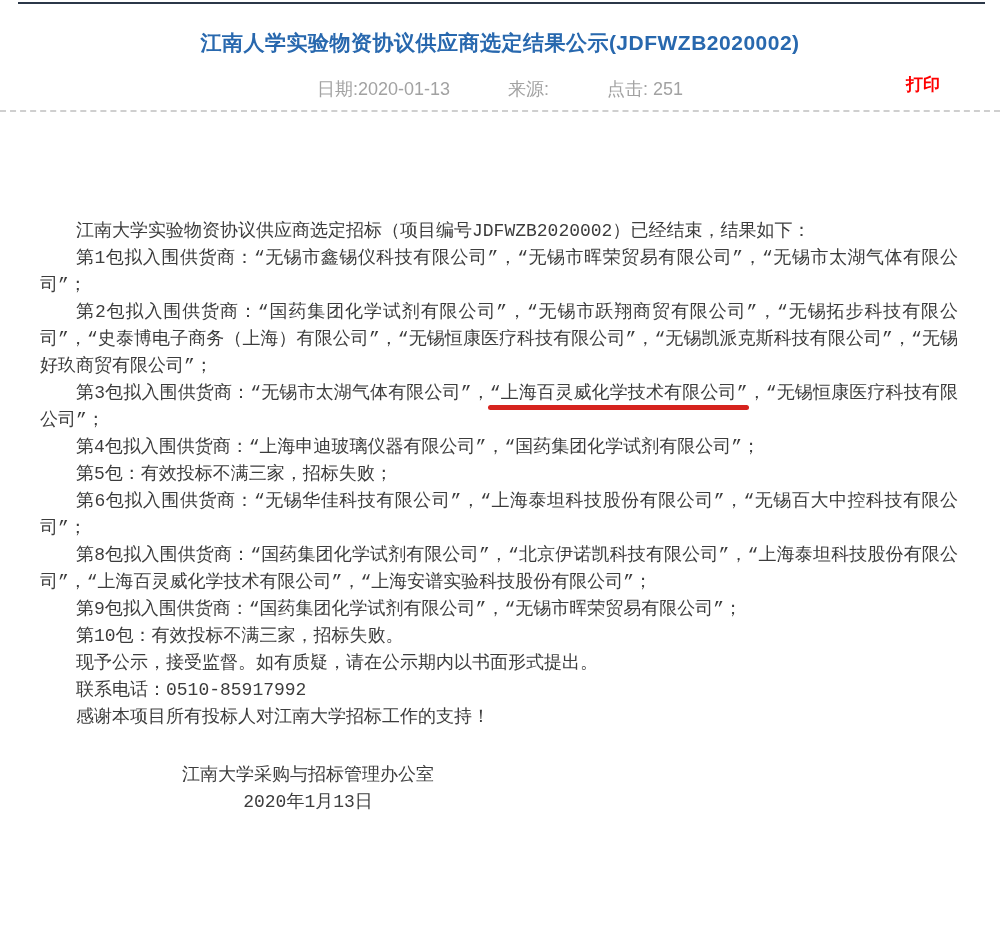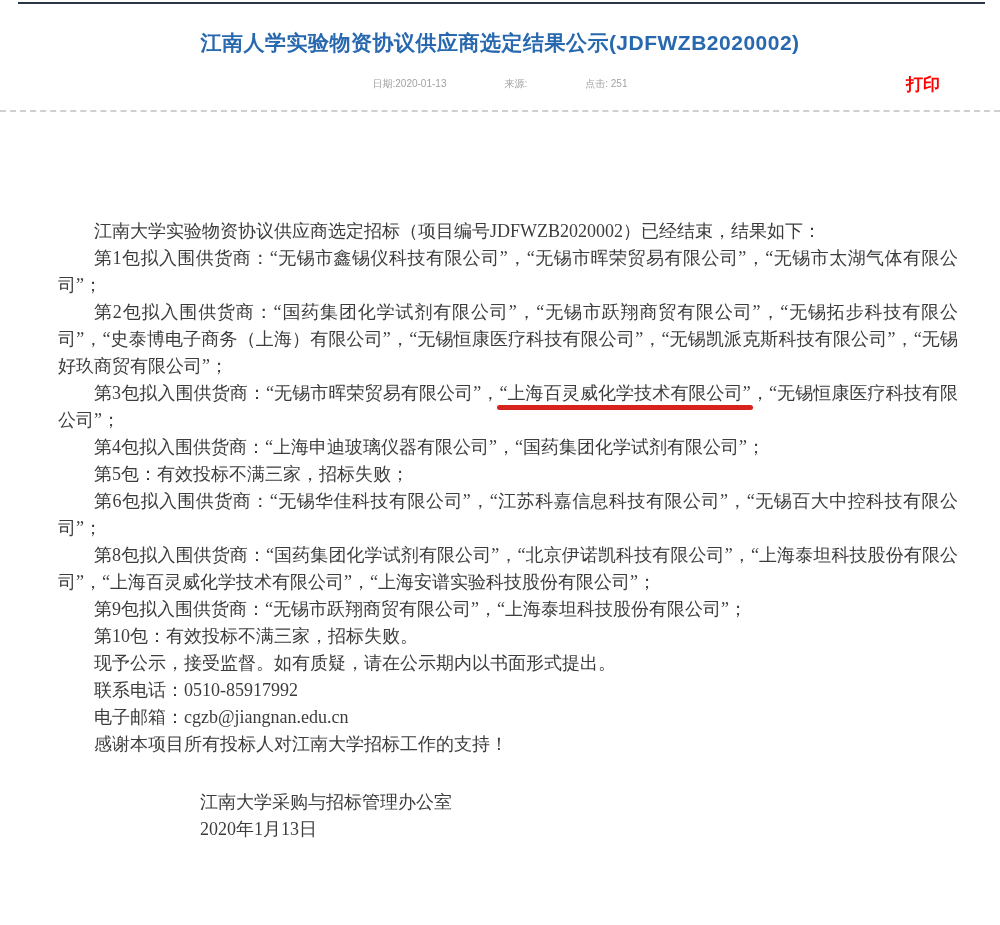--- a/index.html
+++ b/index.html
@@ -26,46 +26,46 @@
   .meta-row {
     position: relative;
     margin-top: 20px;
     height: 20px;
   }
   .meta-center {
     display: flex;
     justify-content: center;
     gap: 58px;
     color: #a2a2a2;
-    font-size: 10px;
+    font-size: 18px;
   }
   .meta-item { white-space: nowrap; }
   .print-btn {
     position: absolute;
     right: 60px;
     top: -4px;
     color: #fe0000;
     font-size: 17px;
     font-weight: bold;
     cursor: pointer;
     background: none;
     border: none;
     padding: 0;
     font-family: "Liberation Sans", sans-serif;
   }
   .dashed-rule {
     border-top: 2px dashed #cfcfcf;
     margin-top: 13px;
   }
   .article {
-    margin: 106px 42px 0 58px;
+    margin: 106px 42px 0 40px;
     font-size: 18px;
     line-height: 27px;
     color: #3c3c3c;
-    font-family: Liberation Serif, serif;
+    font-family: Liberation Mono, monospace;
     text-align: justify;
   }
   .article p {
     margin: 0;
     text-indent: 2em;
   }
   .hl {
     position: relative;
     white-space: nowrap;
   }
@@ -76,20 +76,21 @@
     right: -2px;
     bottom: -7px;
     height: 5px;
     background: #d6231e;
     border-radius: 3px;
   }
   .signature {
     margin-top: 31px;
     margin-left: 142px;
     width: fit-content;
+    text-align: center;
   }
   .signature p { text-indent: 0; }
 </style>
 </head>
 <body>
 
 <div class="top-rule"></div>
 
 <h1 class="page-title">江南人学实验物资协议供应商选定结果公示(JDFWZB2020002)</h1>
 
@@ -101,29 +102,28 @@
   </div>
   <button class="print-btn">打印</button>
 </div>
 
 <div class="dashed-rule"></div>
 
 <div class="article">
   <p>江南大学实验物资协议供应商选定招标（项目编号JDFWZB2020002）已经结束，结果如下：</p>
   <p>第1包拟入围供货商：“无锡市鑫锡仪科技有限公司”，“无锡市晖荣贸易有限公司”，“无锡市太湖气体有限公司”；</p>
   <p>第2包拟入围供货商：“国药集团化学试剂有限公司”，“无锡市跃翔商贸有限公司”，“无锡拓步科技有限公司”，“史泰博电子商务（上海）有限公司”，“无锡恒康医疗科技有限公司”，“无锡凯派克斯科技有限公司”，“无锡好玖商贸有限公司”；</p>
-  <p><span>第3包拟入围供货商：“无锡市晖荣贸易有限公司”，</span><span class="hl">“上海百灵威化学技术有限公司”</span><span>，“无锡恒康医疗科技有限公司”；</span></p>
+  <p><span>第3包拟入围供货商：“无锡市太湖气体有限公司”，</span><span class="hl">“上海百灵威化学技术有限公司”</span><span>，“无锡恒康医疗科技有限公司”；</span></p>
   <p>第4包拟入围供货商：“上海申迪玻璃仪器有限公司”，“国药集团化学试剂有限公司”；</p>
   <p>第5包：有效投标不满三家，招标失败；</p>
-  <p>第6包拟入围供货商：“无锡华佳科技有限公司”，“江苏科嘉信息科技有限公司”，“无锡百大中控科技有限公司”；</p>
+  <p>第6包拟入围供货商：“无锡华佳科技有限公司”，“上海泰坦科技股份有限公司”，“无锡百大中控科技有限公司”；</p>
   <p>第8包拟入围供货商：“国药集团化学试剂有限公司”，“北京伊诺凯科技有限公司”，“上海泰坦科技股份有限公司”，“上海百灵威化学技术有限公司”，“上海安谱实验科技股份有限公司”；</p>
-  <p>第9包拟入围供货商：“无锡市跃翔商贸有限公司”，“上海泰坦科技股份有限公司”；</p>
+  <p>第9包拟入围供货商：“国药集团化学试剂有限公司”，“无锡市晖荣贸易有限公司”；</p>
   <p>第10包：有效投标不满三家，招标失败。</p>
   <p>现予公示，接受监督。如有质疑，请在公示期内以书面形式提出。</p>
   <p>联系电话：0510-85917992</p>
-  <p>电子邮箱：cgzb@jiangnan.edu.cn</p>
   <p>感谢本项目所有投标人对江南大学招标工作的支持！</p>
 
   <div class="signature">
     <p>江南大学采购与招标管理办公室</p>
     <p>2020年1月13日</p>
   </div>
 </div>
 
 </body></html>

